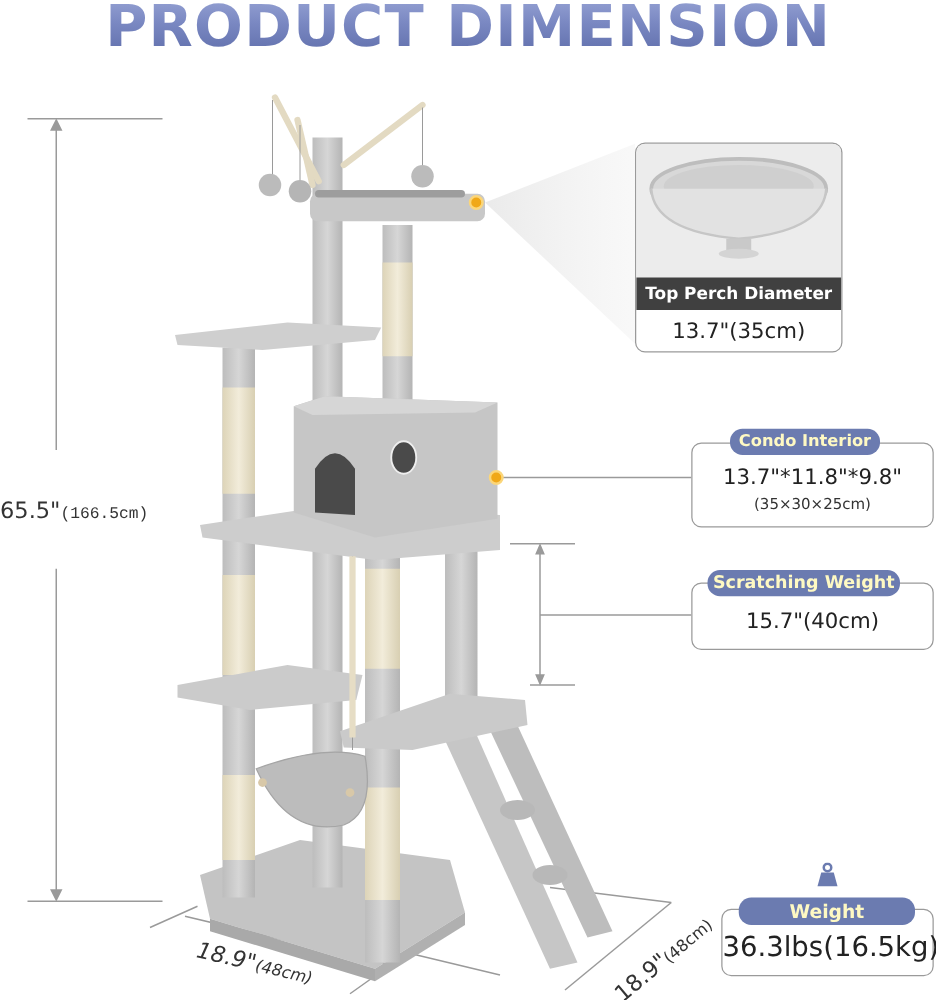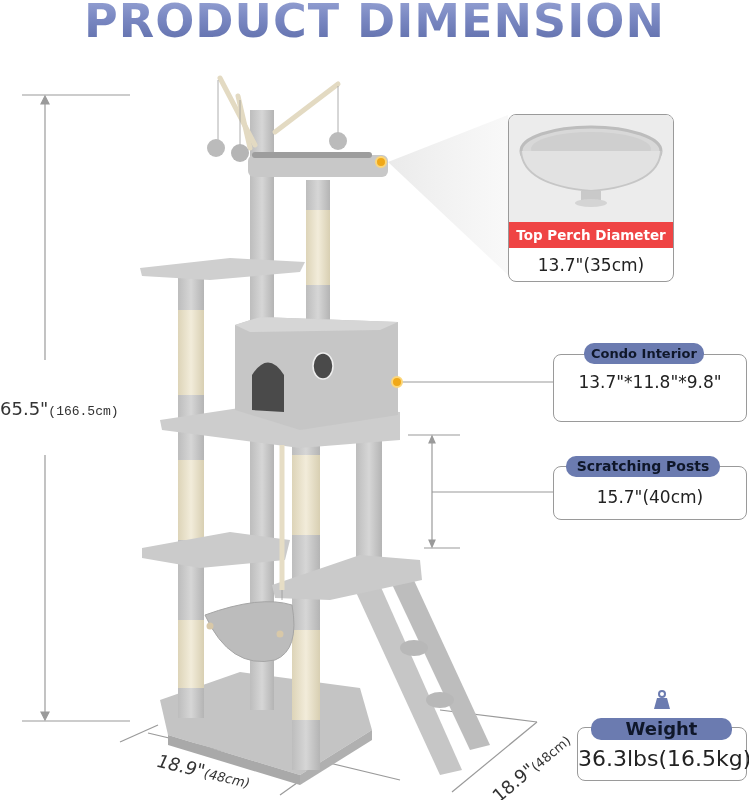--- a/index.html
+++ b/index.html
@@ -3,21 +3,21 @@
 <meta charset="utf-8">
 <style>
   html,body{margin:0;padding:0;background:#fff;}
   body{width:749px;height:800px;position:relative;overflow:hidden;font-family:"Liberation Sans",sans-serif;color:#222;}
   .abs{position:absolute;}
   .title{left:0;top:-6px;width:749px;text-align:center;font-family:"DejaVu Sans",sans-serif;font-weight:bold;font-size:46px;letter-spacing:1px;
     background:linear-gradient(180deg,#9aa6d6 0%,#7a88c2 45%,#5c6ba8 100%);-webkit-background-clip:text;background-clip:text;color:transparent;}
   svg.scene{position:absolute;left:0;top:0;}
   .dimtext{font-family:"DejaVu Sans",sans-serif;color:#333;white-space:nowrap;}
   .box{position:absolute;border:1.5px solid #9a9a9a;border-radius:8px;background:#fff;text-align:center;}
-  .pill{position:absolute;background:#6b7bb0;color:#0f172a;font-family:"DejaVu Sans",sans-serif;font-weight:bold;border-radius:10px;text-align:center;white-space:nowrap;}
+  .pill{position:absolute;background:#6b7bb0;color:#fef9c3;font-family:"DejaVu Sans",sans-serif;font-weight:bold;border-radius:10px;text-align:center;white-space:nowrap;}
   .val{font-family:"DejaVu Sans",sans-serif;color:#222;white-space:nowrap;}
 </style>
 </head>
 <body>
 
 <div class="abs title">PRODUCT DIMENSION</div>
 
 <svg class="scene" width="749" height="800" viewBox="0 0 749 800">
   <defs>
     <linearGradient id="plush" x1="0" x2="1" y1="0" y2="0">
@@ -144,34 +144,35 @@
 
 <div class="box" style="left:508px;top:114px;width:164px;height:166px;overflow:hidden;">
   <svg width="164" height="108" viewBox="0 0 164 108">
     <rect width="164" height="108" fill="#ececec"></rect>
     <ellipse cx="82" cy="36" rx="70" ry="24" fill="#d8d8d8" stroke="#bdbdbd" stroke-width="3"></ellipse>
     <ellipse cx="82" cy="34" rx="60" ry="17" fill="#cfcfcf"></ellipse>
     <path d="M12,36 Q14,70 82,76 Q150,70 152,36" fill="#e2e2e2" stroke="#c6c6c6" stroke-width="2"></path>
     <rect x="72" y="76" width="20" height="12" fill="#c9c9c9"></rect>
     <ellipse cx="82" cy="88" rx="16" ry="4" fill="#d4d4d4"></ellipse>
   </svg>
-  <div style="position:absolute;left:0;top:107px;width:164px;height:26px;background:#ef4444;color:#fff;font-family:'DejaVu Sans',sans-serif;font-weight:bold;font-size:13.5px;line-height:26px;">Top Perch Diameter</div>
+  <div style="position:absolute;left:0;top:107px;width:164px;height:26px;background:#404040;color:#fff;font-family:'DejaVu Sans',sans-serif;font-weight:bold;font-size:13.5px;line-height:26px;">Top Perch Diameter</div>
   <div class="val" style="position:absolute;left:0;top:140px;width:164px;font-size:17px;">13.7"(35cm)</div>
 </div>
 
 <div class="box" style="left:553px;top:354px;width:192px;height:66px;">
   <div class="val" style="position:absolute;left:0;top:17px;width:192px;font-size:17px;">13.7"*11.8"*9.8"</div>
+  <div class="val" style="position:absolute;left:0;top:41px;width:192px;font-size:12px;color:#333;">(35×30×25cm)</div>
 </div>
 <div class="pill" style="left:584px;top:343px;width:120px;height:21px;line-height:21px;font-size:13px;">Condo Interior</div>
 
 <div class="box" style="left:553px;top:466px;width:192px;height:52px;">
   <div class="val" style="position:absolute;left:0;top:20px;width:192px;font-size:17px;">15.7"(40cm)</div>
 </div>
-<div class="pill" style="left:566px;top:456px;width:154px;height:21px;line-height:21px;font-size:14px;">Scratching Posts</div>
+<div class="pill" style="left:566px;top:456px;width:154px;height:21px;line-height:21px;font-size:14px;">Scratching Weight</div>
 
 <svg class="abs" style="left:653px;top:690px;" width="18" height="20" viewBox="0 0 18 20">
   <circle cx="9" cy="4" r="3" fill="none" stroke="#6b7bb0" stroke-width="2"></circle>
   <path d="M4,8 L14,8 L17,19 L1,19 Z" fill="#6b7bb0"></path>
 </svg>
 <div class="box" style="left:577px;top:727px;width:168px;height:52px;">
   <div class="val" style="position:absolute;left:0;top:18px;width:168px;font-size:22px;">36.3lbs(16.5kg)</div>
 </div>
-<div class="pill" style="left:591px;top:718px;width:141px;height:22px;line-height:22px;font-size:18px;text-align:center;">Weight</div>
+<div class="pill" style="left:591px;top:718px;width:141px;height:22px;line-height:22px;font-size:15px;text-align:center;">Weight</div>
 
 </body></html>

